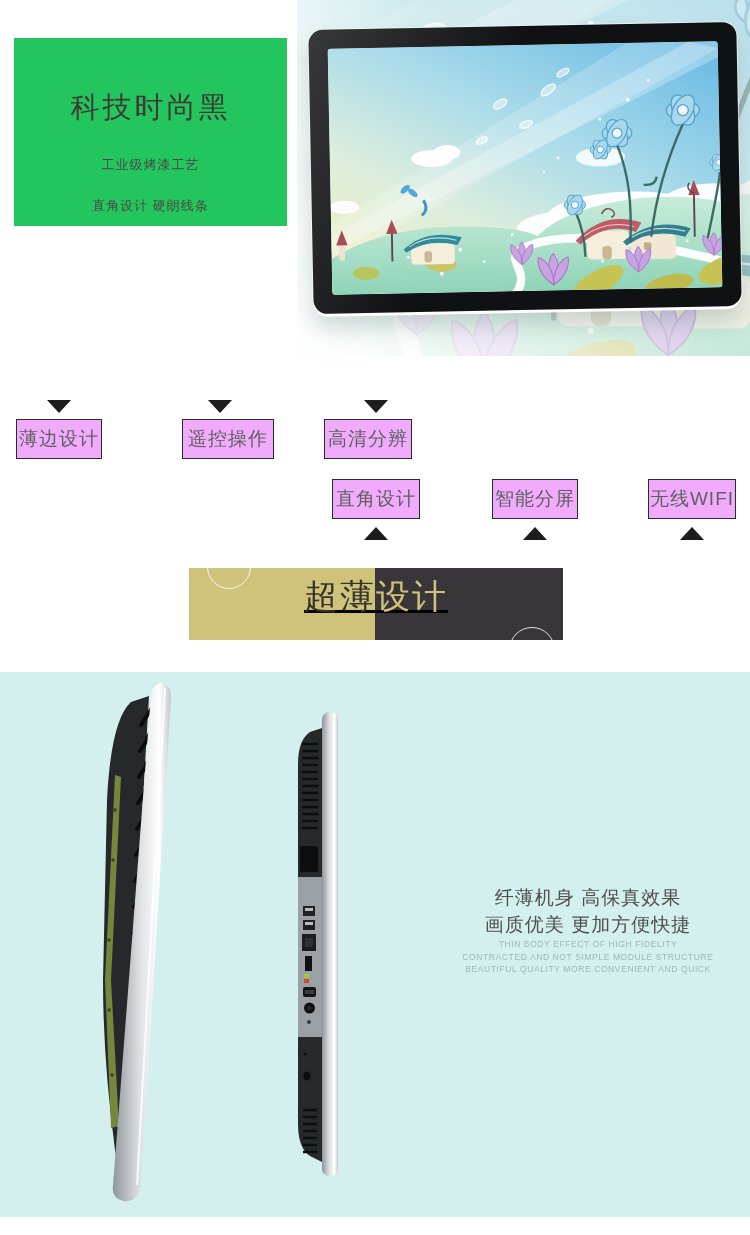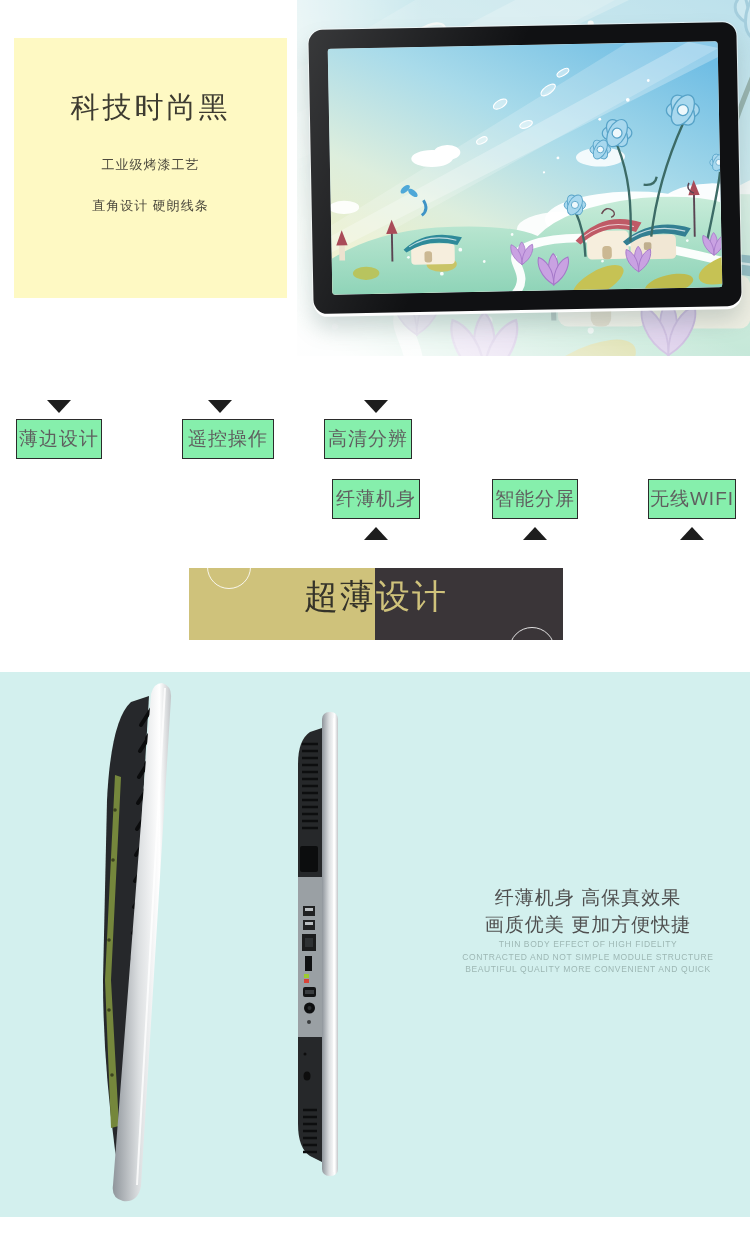--- a/index.html
+++ b/index.html
@@ -1,20 +1,20 @@
 <!DOCTYPE html>
 <html><head>
 <meta charset="utf-8">
 <style>
   html,body{margin:0;padding:0;background:#ffffff;}
   .page{position:relative;width:750px;height:1235px;background:#ffffff;overflow:hidden;
         font-family:"Liberation Sans","DejaVu Sans",sans-serif;}
 
   
-  .gold-panel{position:absolute;left:14px;top:38px;width:273px;height:260px;background:#fef9c3;}
+  .gold-panel{position:absolute;left:14px;top:38px;width:273px;height:188px;background:#22c55e;}
   .gold-panel .p-title{margin:0;padding-top:50px;text-align:center;font-size:29px;font-weight:500;
         letter-spacing:3px;color:#3d3b31;}
   .gold-panel .p-line{margin:0;text-align:center;font-size:13px;color:#4d4a3e;letter-spacing:1px;}
   .gold-panel .p-line.l1{margin-top:28px;}
   .gold-panel .p-line.l2{margin-top:23px;}
 
   .hero-art{position:absolute;left:297px;top:0;width:453px;height:356px;overflow:hidden;background:#eef7f2;}
   .backdrop{position:absolute;inset:0;}
   .backdrop svg{position:absolute;left:-320px;top:-140px;width:900px;height:532px;opacity:.48;}
   .backdrop-fade{position:absolute;inset:0;
@@ -22,35 +22,35 @@
                    linear-gradient(to right, rgba(255,255,255,.55), rgba(255,255,255,0) 28%);}
   .monitor{position:absolute;left:14px;top:26px;width:428px;height:284px;background:#101113;
         border-radius:14px;transform:rotate(-1.1deg);
         box-shadow:0 3px 0 rgba(255,255,255,.95), 0 0 0 1px rgba(255,255,255,.55), 0 14px 22px rgba(95,120,118,.28);}
   .monitor::before{content:"";position:absolute;inset:0;border-radius:14px;
         background:linear-gradient(115deg, rgba(255,255,255,.17), rgba(255,255,255,0) 40%);}
   .screen{position:absolute;left:19px;right:19px;top:19px;bottom:19px;border-radius:3px;overflow:hidden;background:#cfe9ee;}
   .screen svg{width:100%;height:100%;display:block;}
 
   
-  .tag{position:absolute;height:40px;background:#86efac;border:1px solid #2b2b2b;box-sizing:border-box;
+  .tag{position:absolute;height:40px;background:#f0abfc;border:1px solid #2b2b2b;box-sizing:border-box;
         display:flex;align-items:center;justify-content:center;font-size:19px;color:#5f5f5f;letter-spacing:1px;}
   .tri{position:absolute;width:0;height:0;border-left:12px solid transparent;border-right:12px solid transparent;}
   .tri.down{border-top:13px solid #1d1d1d;}
   .tri.up{border-bottom:13px solid #1d1d1d;}
 
   
   .banner{position:absolute;left:189px;top:568px;width:374px;height:72px;overflow:hidden;}
   .banner .half-l{position:absolute;left:0;top:0;width:186px;height:72px;background:#cfc27b;}
   .banner .half-r{position:absolute;left:186px;top:0;width:188px;height:72px;background:#3a3538;}
   .banner .ring{position:absolute;border:1px solid rgba(255,255,255,.85);border-radius:50%;}
   .banner .ring.r1{left:18px;top:-23px;width:42px;height:42px;}
   .banner .ring.r2{left:320px;top:59px;width:44px;height:44px;}
   .banner .b-title{position:absolute;left:0;top:6px;width:100%;text-align:center;font-size:34px;
-        letter-spacing:2px;font-weight:400;}
+        letter-spacing:2px;font-weight:400;text-decoration:underline;}
   .banner .b-title .t-l{color:#35332a;}
   .banner .b-title .t-r{color:#cfc27b;}
   .banner .b-sub{position:absolute;left:0;top:47px;width:100%;text-align:center;font-size:11px;
         letter-spacing:3.5px;color:#b3b0ab;}
 
   
   .thin{position:absolute;left:0;top:672px;width:750px;height:545px;background:#d3f0ee;}
   .dev{position:absolute;}
   .thin-text{position:absolute;left:448px;top:212px;width:280px;text-align:center;}
   .thin-text .cn{margin:0;font-size:19px;line-height:27px;color:#4f4f4f;letter-spacing:1px;}
@@ -257,21 +257,21 @@
         <span>薄边设计</span>
       </div>
     <div class="tag" style="left:182px;top:419px;width:92px">
         <span>遥控操作</span>
       </div>
     <div class="tag" style="left:324px;top:419px;width:88px">
         <span>高清分辨</span>
       </div>
 
     <div class="tag" style="left:332px;top:479px;width:88px">
-        <span>纤薄机身</span>
+        <span>直角设计</span>
       </div>
     <div class="tag" style="left:492px;top:479px;width:86px">
         <span>智能分屏</span>
       </div>
     <div class="tag" style="left:648px;top:479px;width:88px">
         <span>无线WIFI</span>
       </div>
 
     <span class="tri up" style="left:364px;top:527px"></span>
     <span class="tri up" style="left:523px;top:527px"></span>

